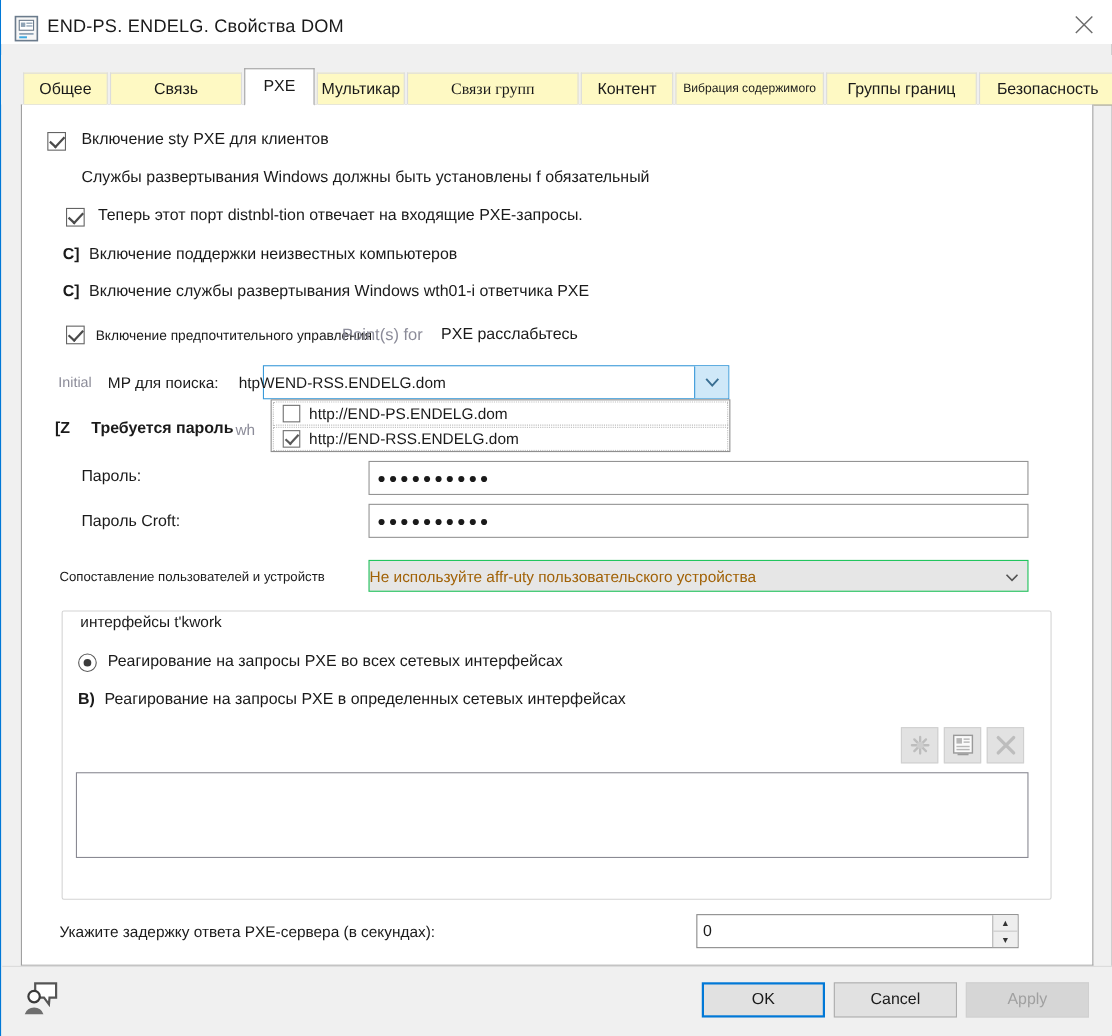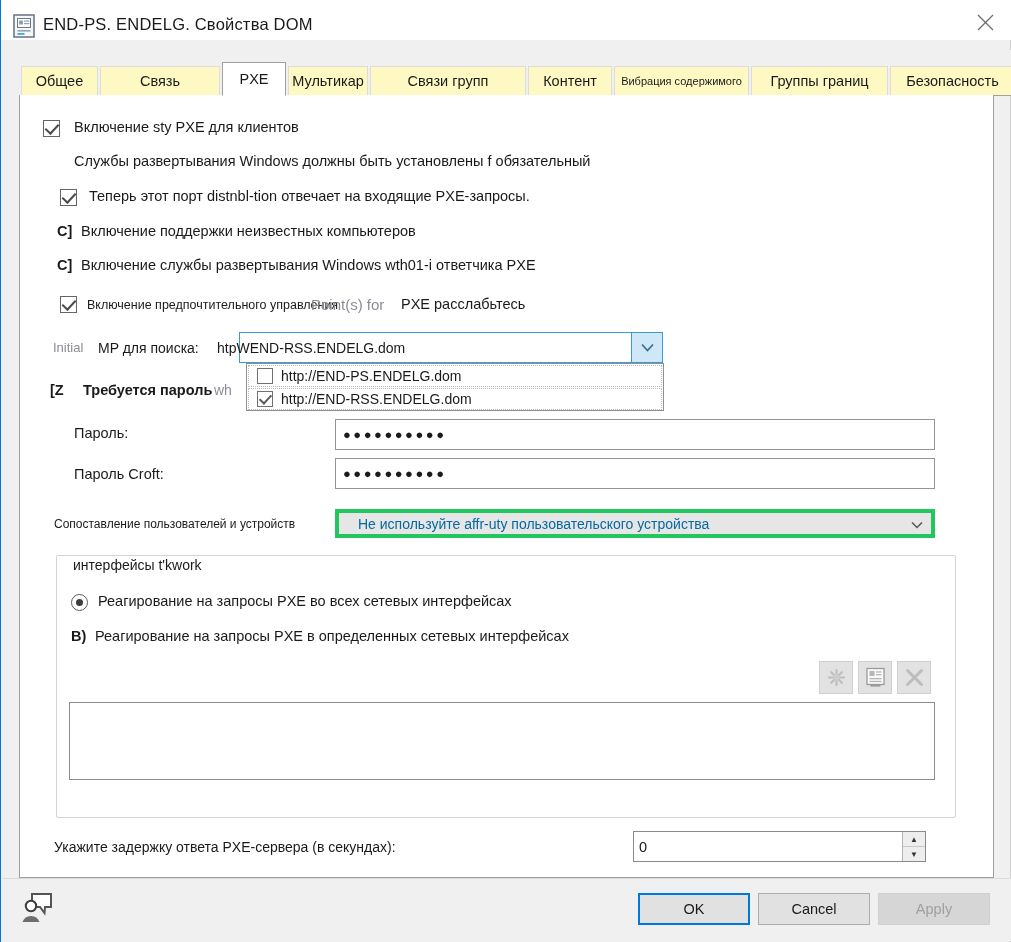--- a/index.html
+++ b/index.html
@@ -134,23 +134,23 @@
   
   .txtbox {
     position: absolute; background: #ffffff; border: 1px solid #949494;
     display: flex; align-items: center; padding-left: 7px;
     font-size: 14.5px; color: #1a1a1a;
   }
   .pwd { letter-spacing: 2.5px; font-size: 13px; }
 
   
   .combo {
-    position: absolute; background: #e6e6e6; border: 4px solid #22c55e;
-    display: flex; align-items: center; padding-left: 19px;
-    font-size: 14px; color: #0369a1;
+    position: absolute; background: #e6e6e6; border: 1px solid #22c55e;
+    display: flex; align-items: center; padding-left: 0;
+    font-size: 14px; color: #a16207;
   }
   .combo .arrow {
     position: absolute; right: 8px; top: 50%; transform: translateY(-50%);
     color: #555;
   }
 
   
   #ifgroup {
     position: absolute; left: 55px; top: 555px; width: 900px; height: 263px;
     border: 1px solid #d4d4d4; border-radius: 2px;
@@ -238,21 +238,21 @@
       </div>
     <div class="tab" style="left:99px;  width:120px;text-align:center;">
         <span>Связь</span>
       </div>
     <div class="tab active" style="left:221px; width:64px;">
         <span>PXE</span>
       </div>
     <div class="tab" style="left:287px; width:80px;">
         <span>Мультикар</span>
       </div>
-    <div class="tab" style="left:369px; width:156px;">
+    <div class="tab" style="left:369px; width:156px;font-family:Liberation Serif, serif;">
         <span>Связи групп</span>
       </div>
     <div class="tab" style="left:527px; width:84px;">
         <span>Контент</span>
       </div>
     <div class="tab small" style="left:613px; width:135px;">
         <span>Вибрация содержимого</span>
       </div>
     <div class="tab" style="left:750px; width:137px;">
         <span>Группы границ</span>

